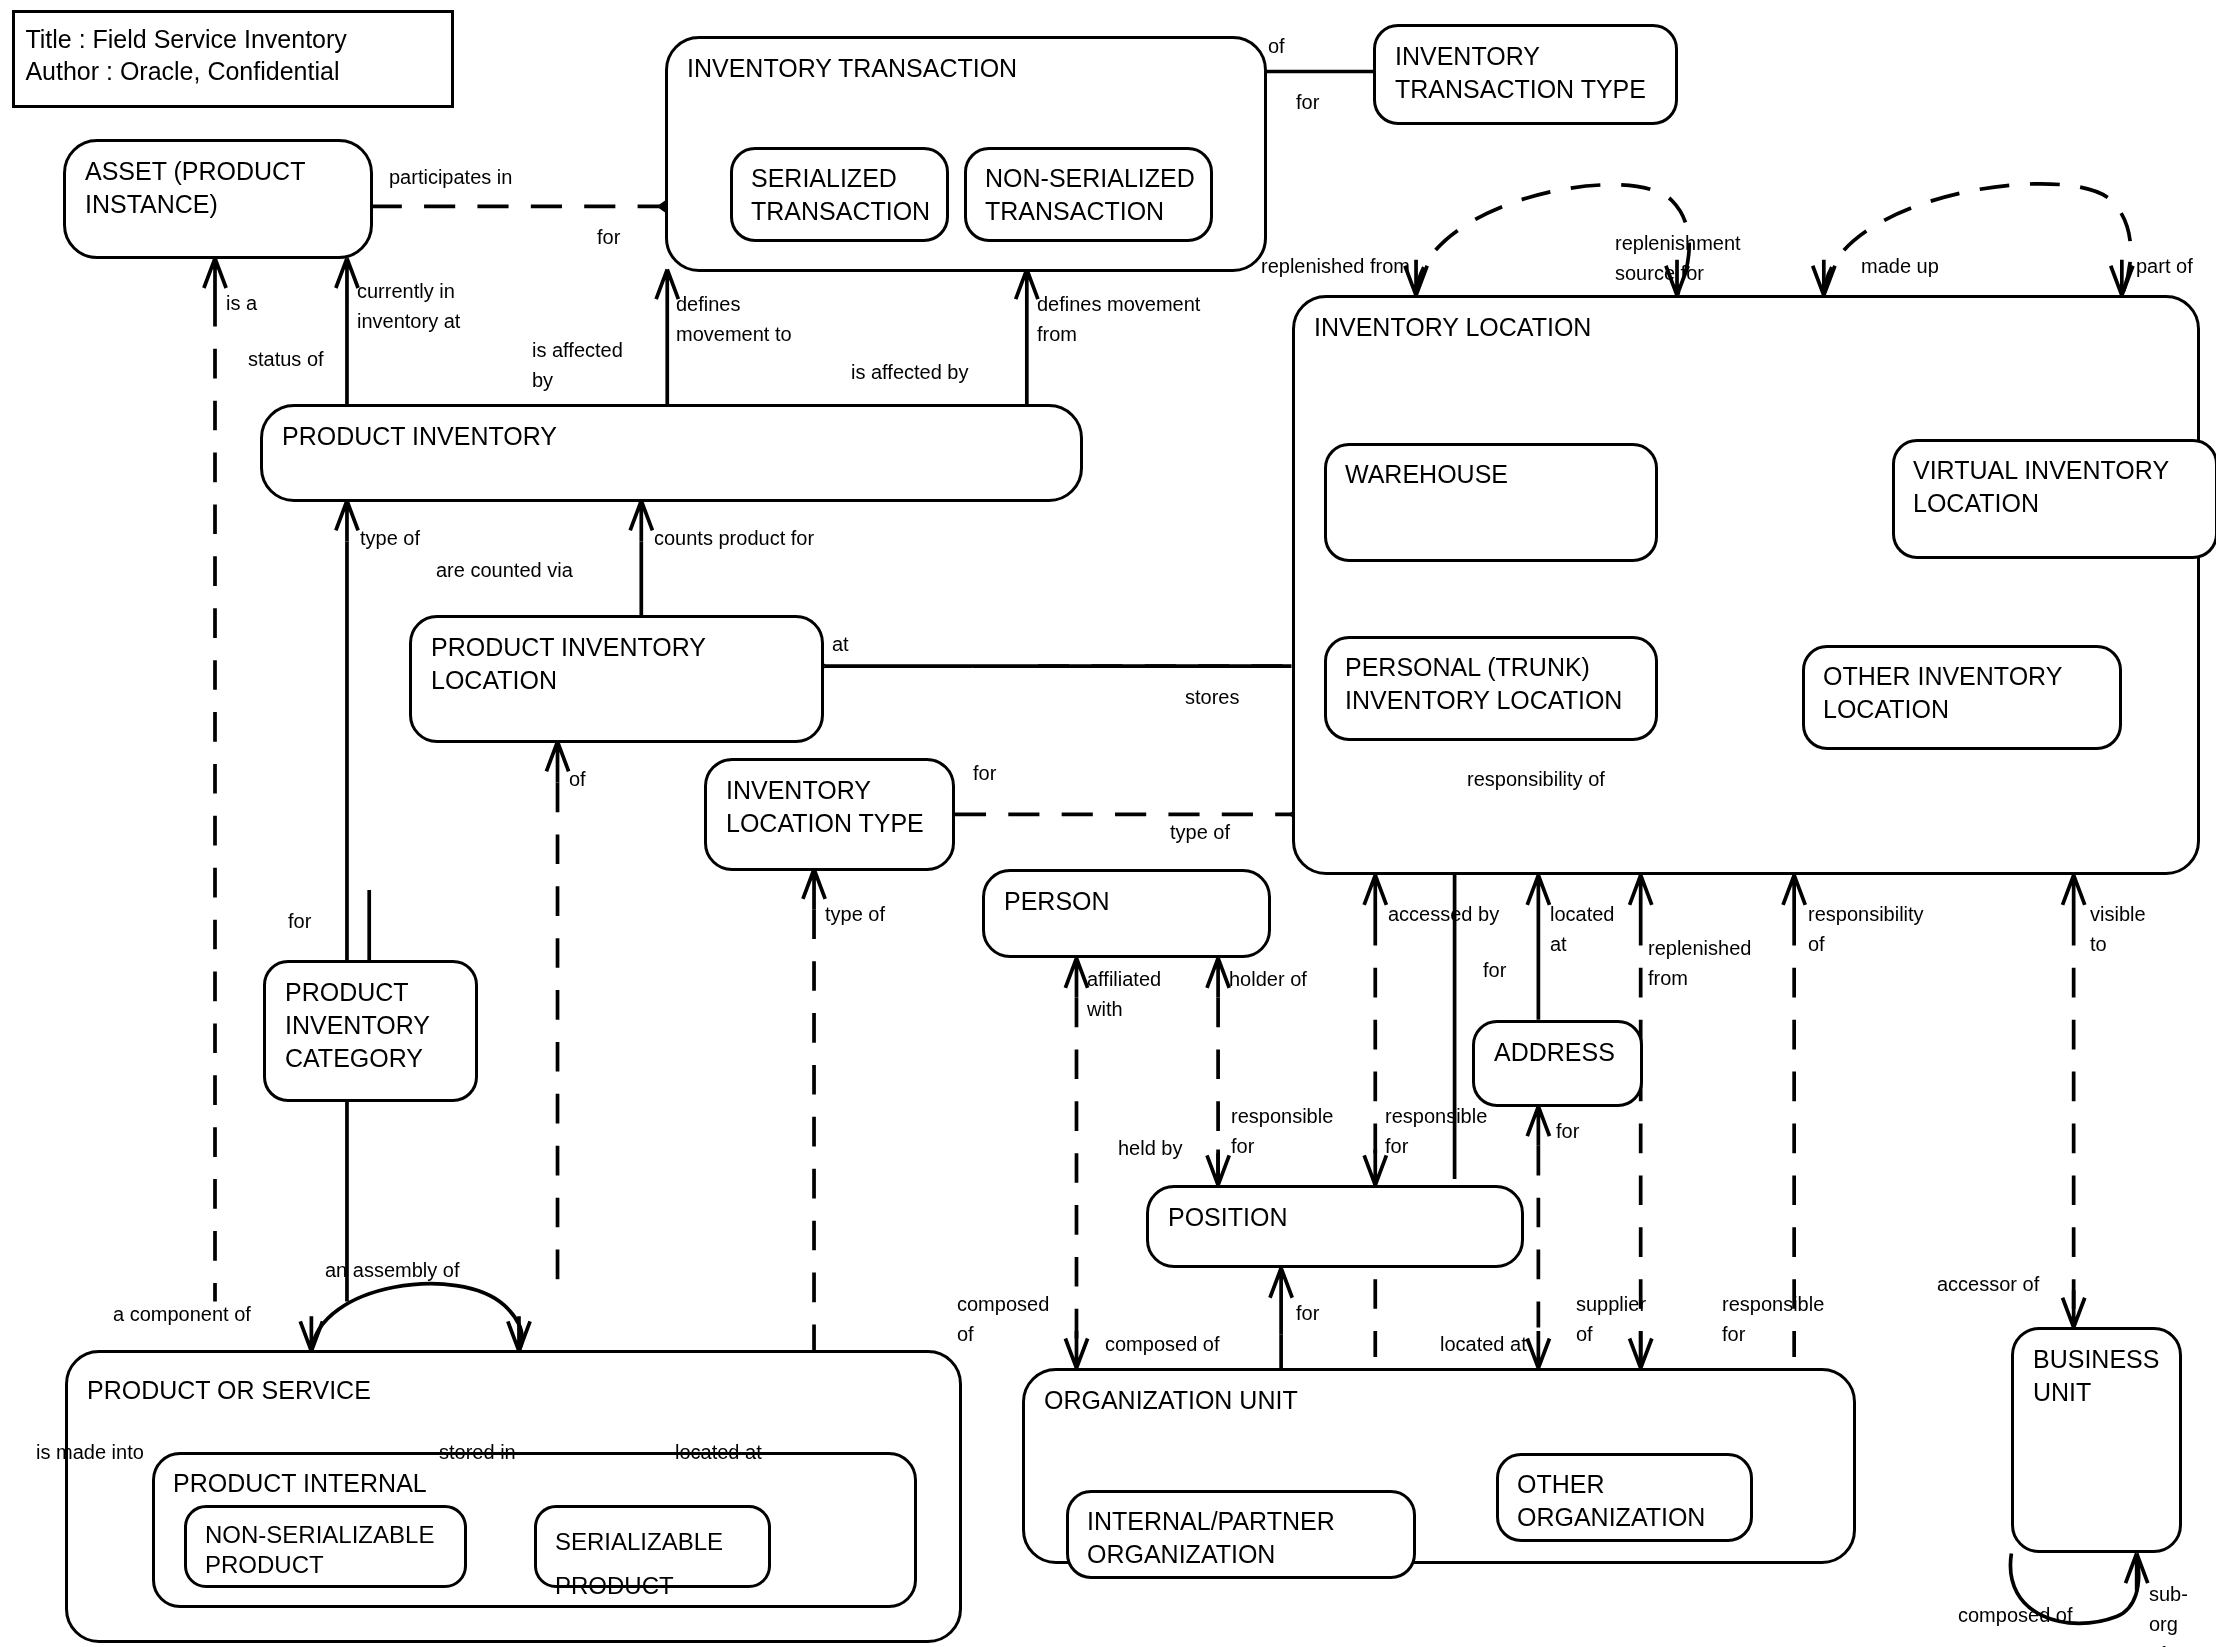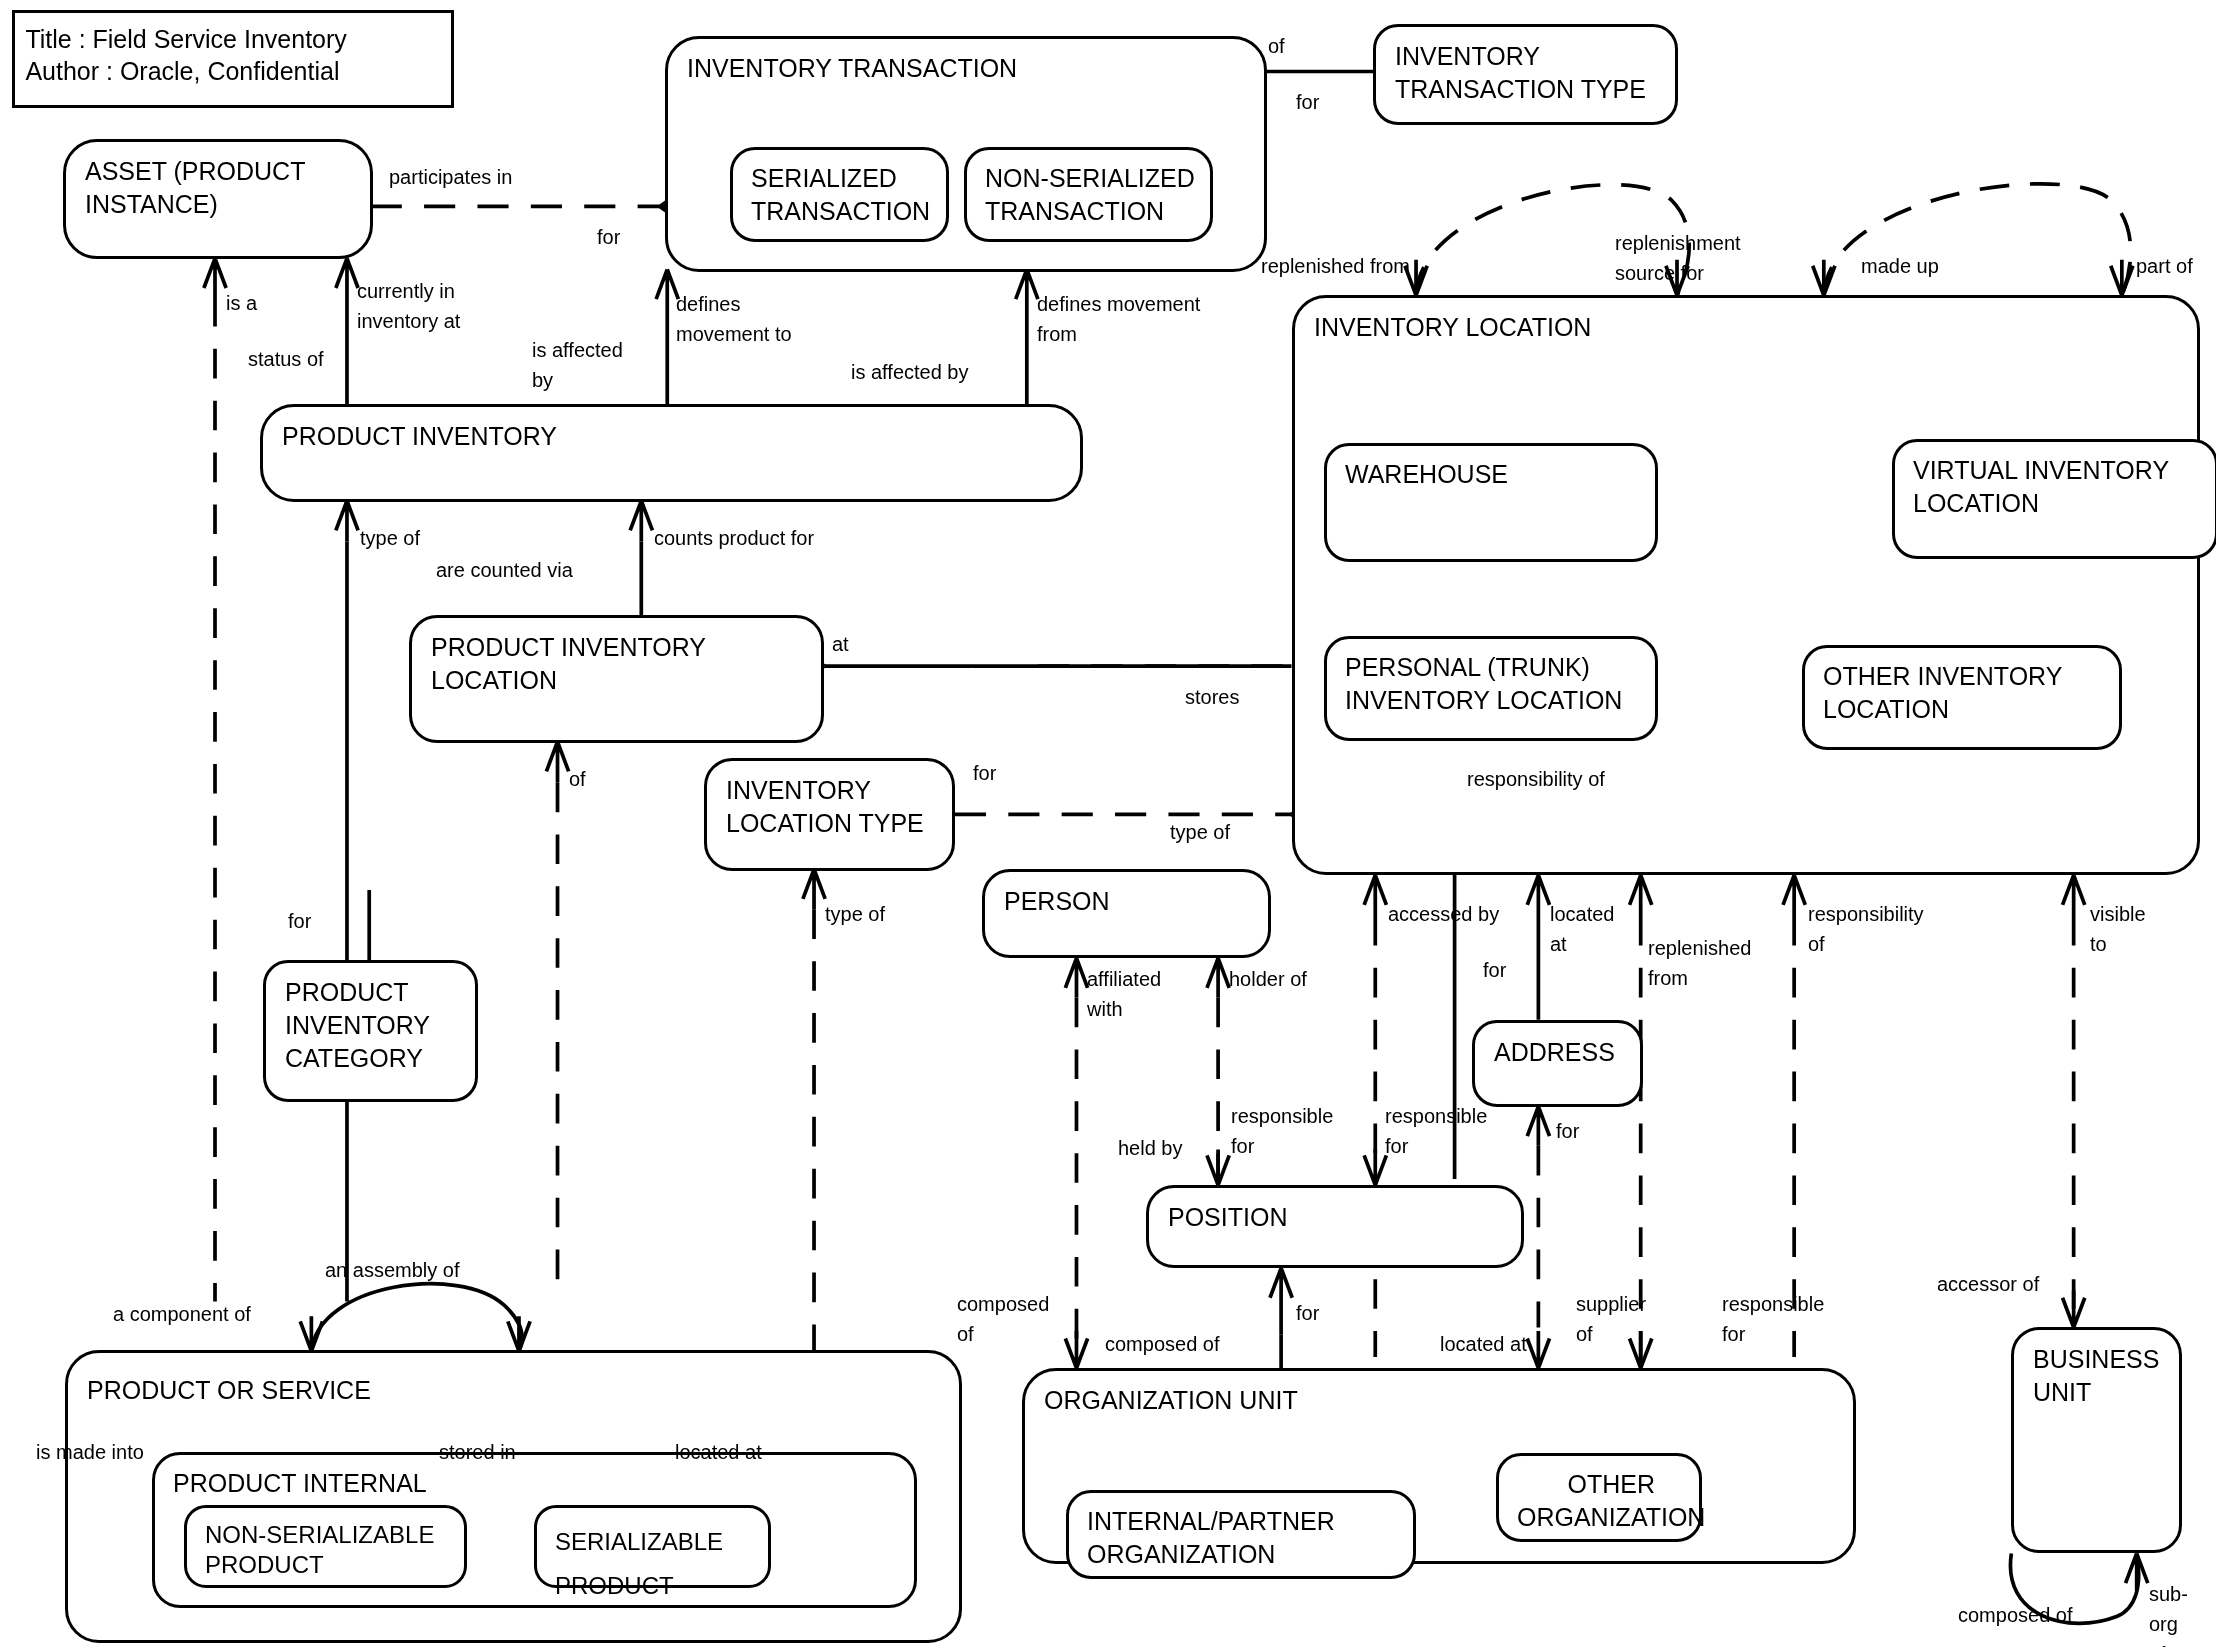--- a/index.html
+++ b/index.html
@@ -209,21 +209,21 @@
 
   <div class="ent rounded" style="left:1022px;top:1368px;width:834px;height:196px;">
     <div class="ttl">ORGANIZATION UNIT</div>
   </div>
 
   <div class="ent rounded sub" style="left:1066px;top:1453px;width:350px;height:89px;border-radius:25px;margin-top:37px;">
     <div class="ttl">INTERNAL/PARTNER
 ORGANIZATION</div>
   </div>
 
-  <div class="ent rounded sub" style="left:1496px;top:1453px;width:206px;height:89px;border-radius:25px;text-align:center;">
+  <div class="ent rounded sub" style="left:1496px;top:1453px;width:257px;height:89px;border-radius:25px;">
     <div class="ttl">OTHER
 ORGANIZATION</div>
   </div>
 
   <div class="ent rounded" style="left:2011px;top:1327px;width:171px;height:226px;border-radius:28px;">
     <div class="ttl">BUSINESS
 UNIT</div>
   </div>
 
   <div class="ent rounded" style="left:65px;top:1350px;width:897px;height:293px;">

